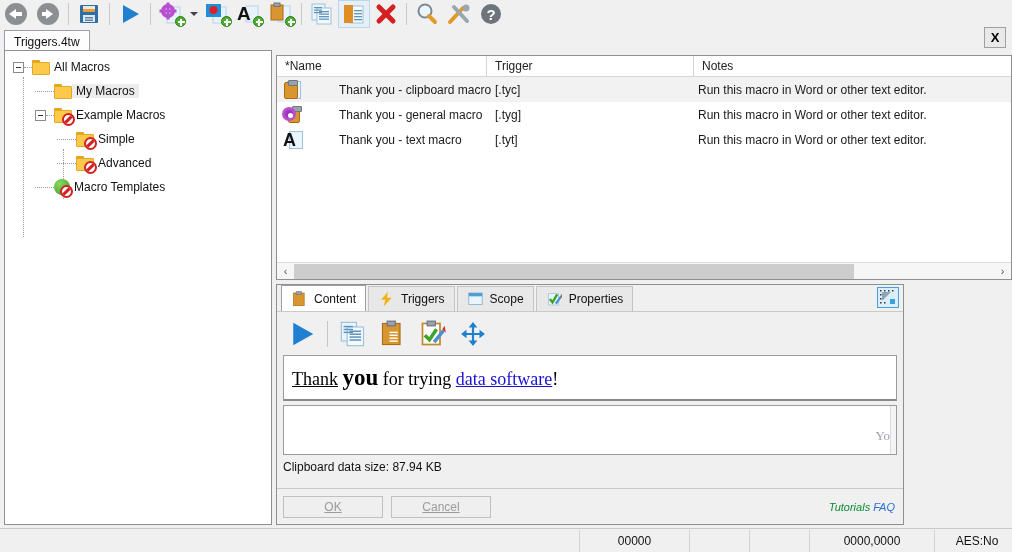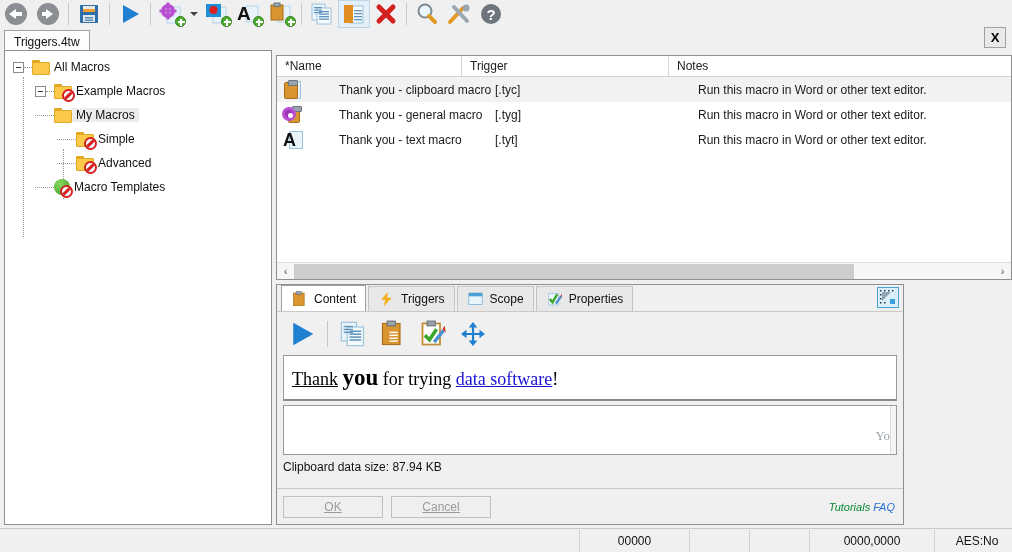--- a/index.html
+++ b/index.html
@@ -391,40 +391,40 @@
           <div class="tnode">
             <span style="width:8px;flex:none"></span>
             <span class="expander"></span>
             <span class="dots" style="width:8px"></span>
             <span class="folder">
               <span class="tabb"></span>
               <span class="body"></span>
             </span>
             <span class="lbl">All Macros</span>
           </div>
+          <div class="tnode sel">
+            <span style="width:30px;flex:none"></span>
+            <span class="dots" style="width:19px"></span>
+            <span class="folder">
+              <span class="tabb"></span>
+              <span class="body"></span>
+            </span>
+            <span class="lbl">My Macros</span>
+          </div>
           <div class="tnode">
             <span style="width:30px;flex:none"></span>
             <span class="expander"></span>
             <span class="dots" style="width:8px"></span>
             <span class="folder">
               <span class="tabb"></span>
               <span class="body"></span>
               <span class="noentry"></span>
             </span>
             <span class="lbl">Example Macros</span>
           </div>
-          <div class="tnode sel">
-            <span style="width:30px;flex:none"></span>
-            <span class="dots" style="width:19px"></span>
-            <span class="folder">
-              <span class="tabb"></span>
-              <span class="body"></span>
-            </span>
-            <span class="lbl">My Macros</span>
-          </div>
           <div class="tnode">
             <span style="width:52px;flex:none"></span>
             <span class="dots" style="width:19px"></span>
             <span class="folder">
               <span class="tabb"></span>
               <span class="body"></span>
               <span class="noentry"></span>
             </span>
             <span class="lbl">Simple</span>
           </div>
@@ -445,21 +445,21 @@
               <span class="noentry"></span>
             </span>
             <span class="lbl">Macro Templates</span>
           </div>
         </div>
   </div>
 </div>
 
 <div class="list-panel">
   <div class="lhead">
-    <div class="hc" style="width:185px;">*Name</div>
+    <div class="hc" style="width:210px;">*Name</div>
     <div class="hc" style="width:207px;">Trigger</div>
     <div class="hc" style="flex:1; border-right:none;">Notes</div>
   </div>
   <div id="list-rows">
         <div class="lrow alt">
           <div class="c-name">
             <span class="row-ico">
               <span class="page"></span>
               <span class="clip"></span>
             </span>

